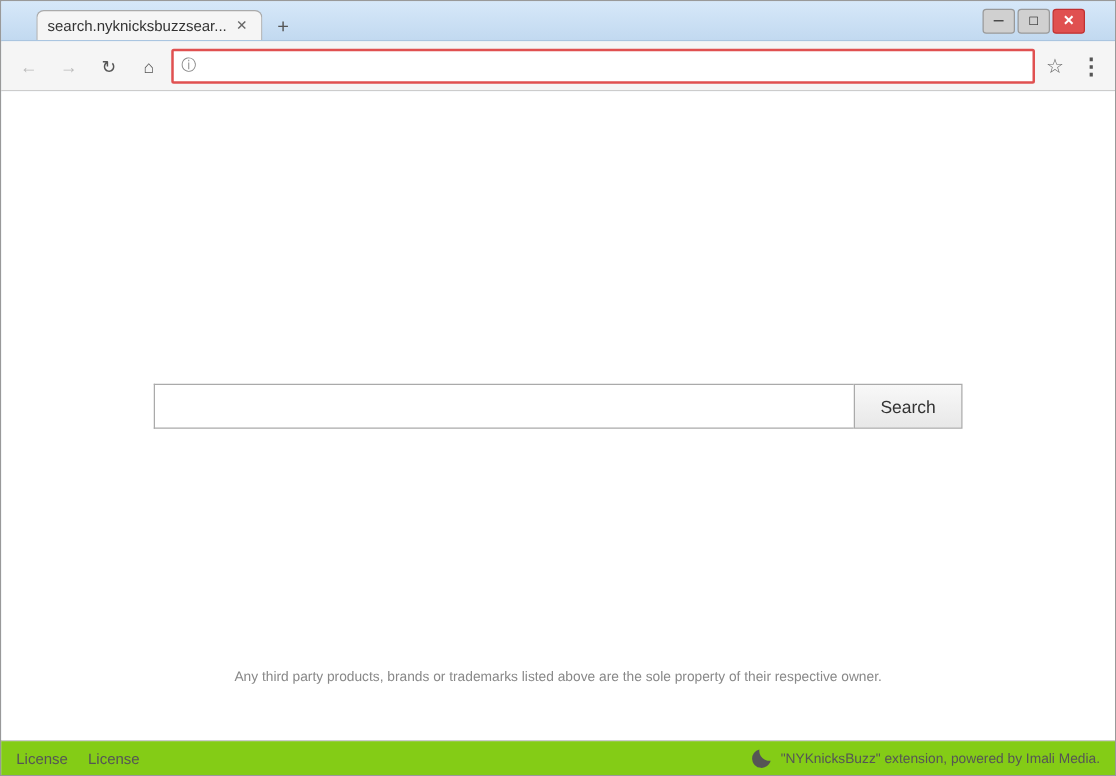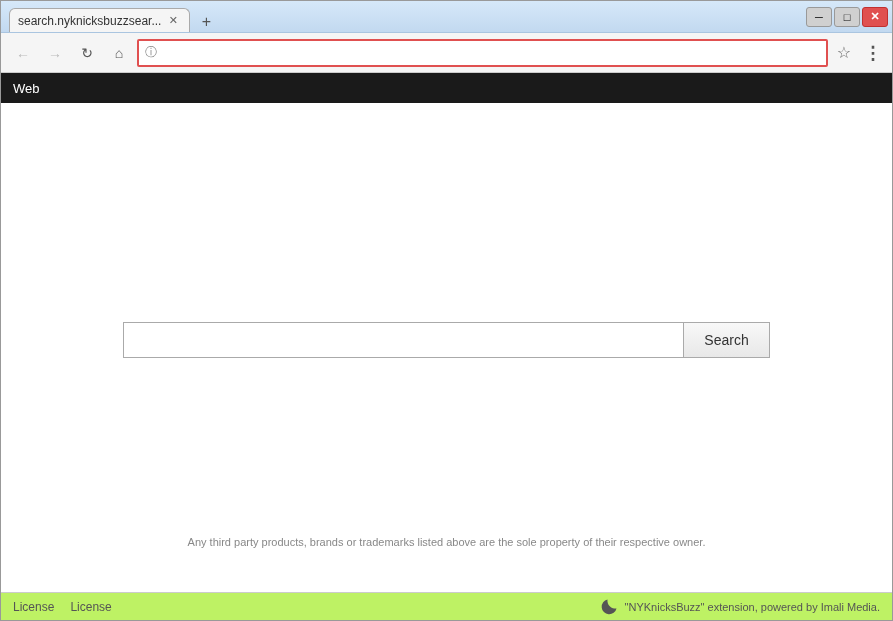--- a/index.html
+++ b/index.html
@@ -14,21 +14,21 @@
       border: 1px solid #999;
       background: #dce9f7;
     }
 
     
     .title-bar {
       display: flex;
       align-items: center;
       background: linear-gradient(to bottom, #d6e8f9, #c2d9f0);
       height: 32px;
-      padding: 0 4px;
+      padding: 0 24px;
       border-bottom: 1px solid #aac5e0;
     }
     .tab-strip {
       display: flex;
       align-items: flex-end;
       flex: 1;
       height: 100%;
       margin-left: 4px;
     }
     .tab {
@@ -221,21 +221,21 @@
       position: absolute;
       bottom: 44px;
       width: 100%;
       text-align: center;
       font-size: 11px;
       color: #888;
     }
 
     .browser-footer {
       height: 28px;
-      background: #bef264;
+      background: #84cc16;
       border-top: 1px solid #ccc;
       display: flex;
       align-items: center;
       padding: 0 12px;
       justify-content: space-between;
     }
     .footer-links {
       display: flex;
       gap: 16px;
     }
@@ -294,23 +294,20 @@
       <span class="security-icon">ⓘ</span>
     </div>
     <div class="bookmark-btn">
       <span>☆</span>
     </div>
     <div class="menu-btn">
       <span>⋮</span>
     </div>
   </div>
 
-  <div class="web-tab-bar">
-    <span class="web-tab">Web</span>
-  </div>
 
   <div class="page-content">
     <div class="search-area">
       <input class="search-input-box" type="text" placeholder="" style="">
       <button class="search-btn">Search</button>
     </div>
     <div class="page-footer">Any third party products, brands or trademarks listed above are the sole property of their respective owner.</div>
   </div>
 
   <div class="browser-footer">

